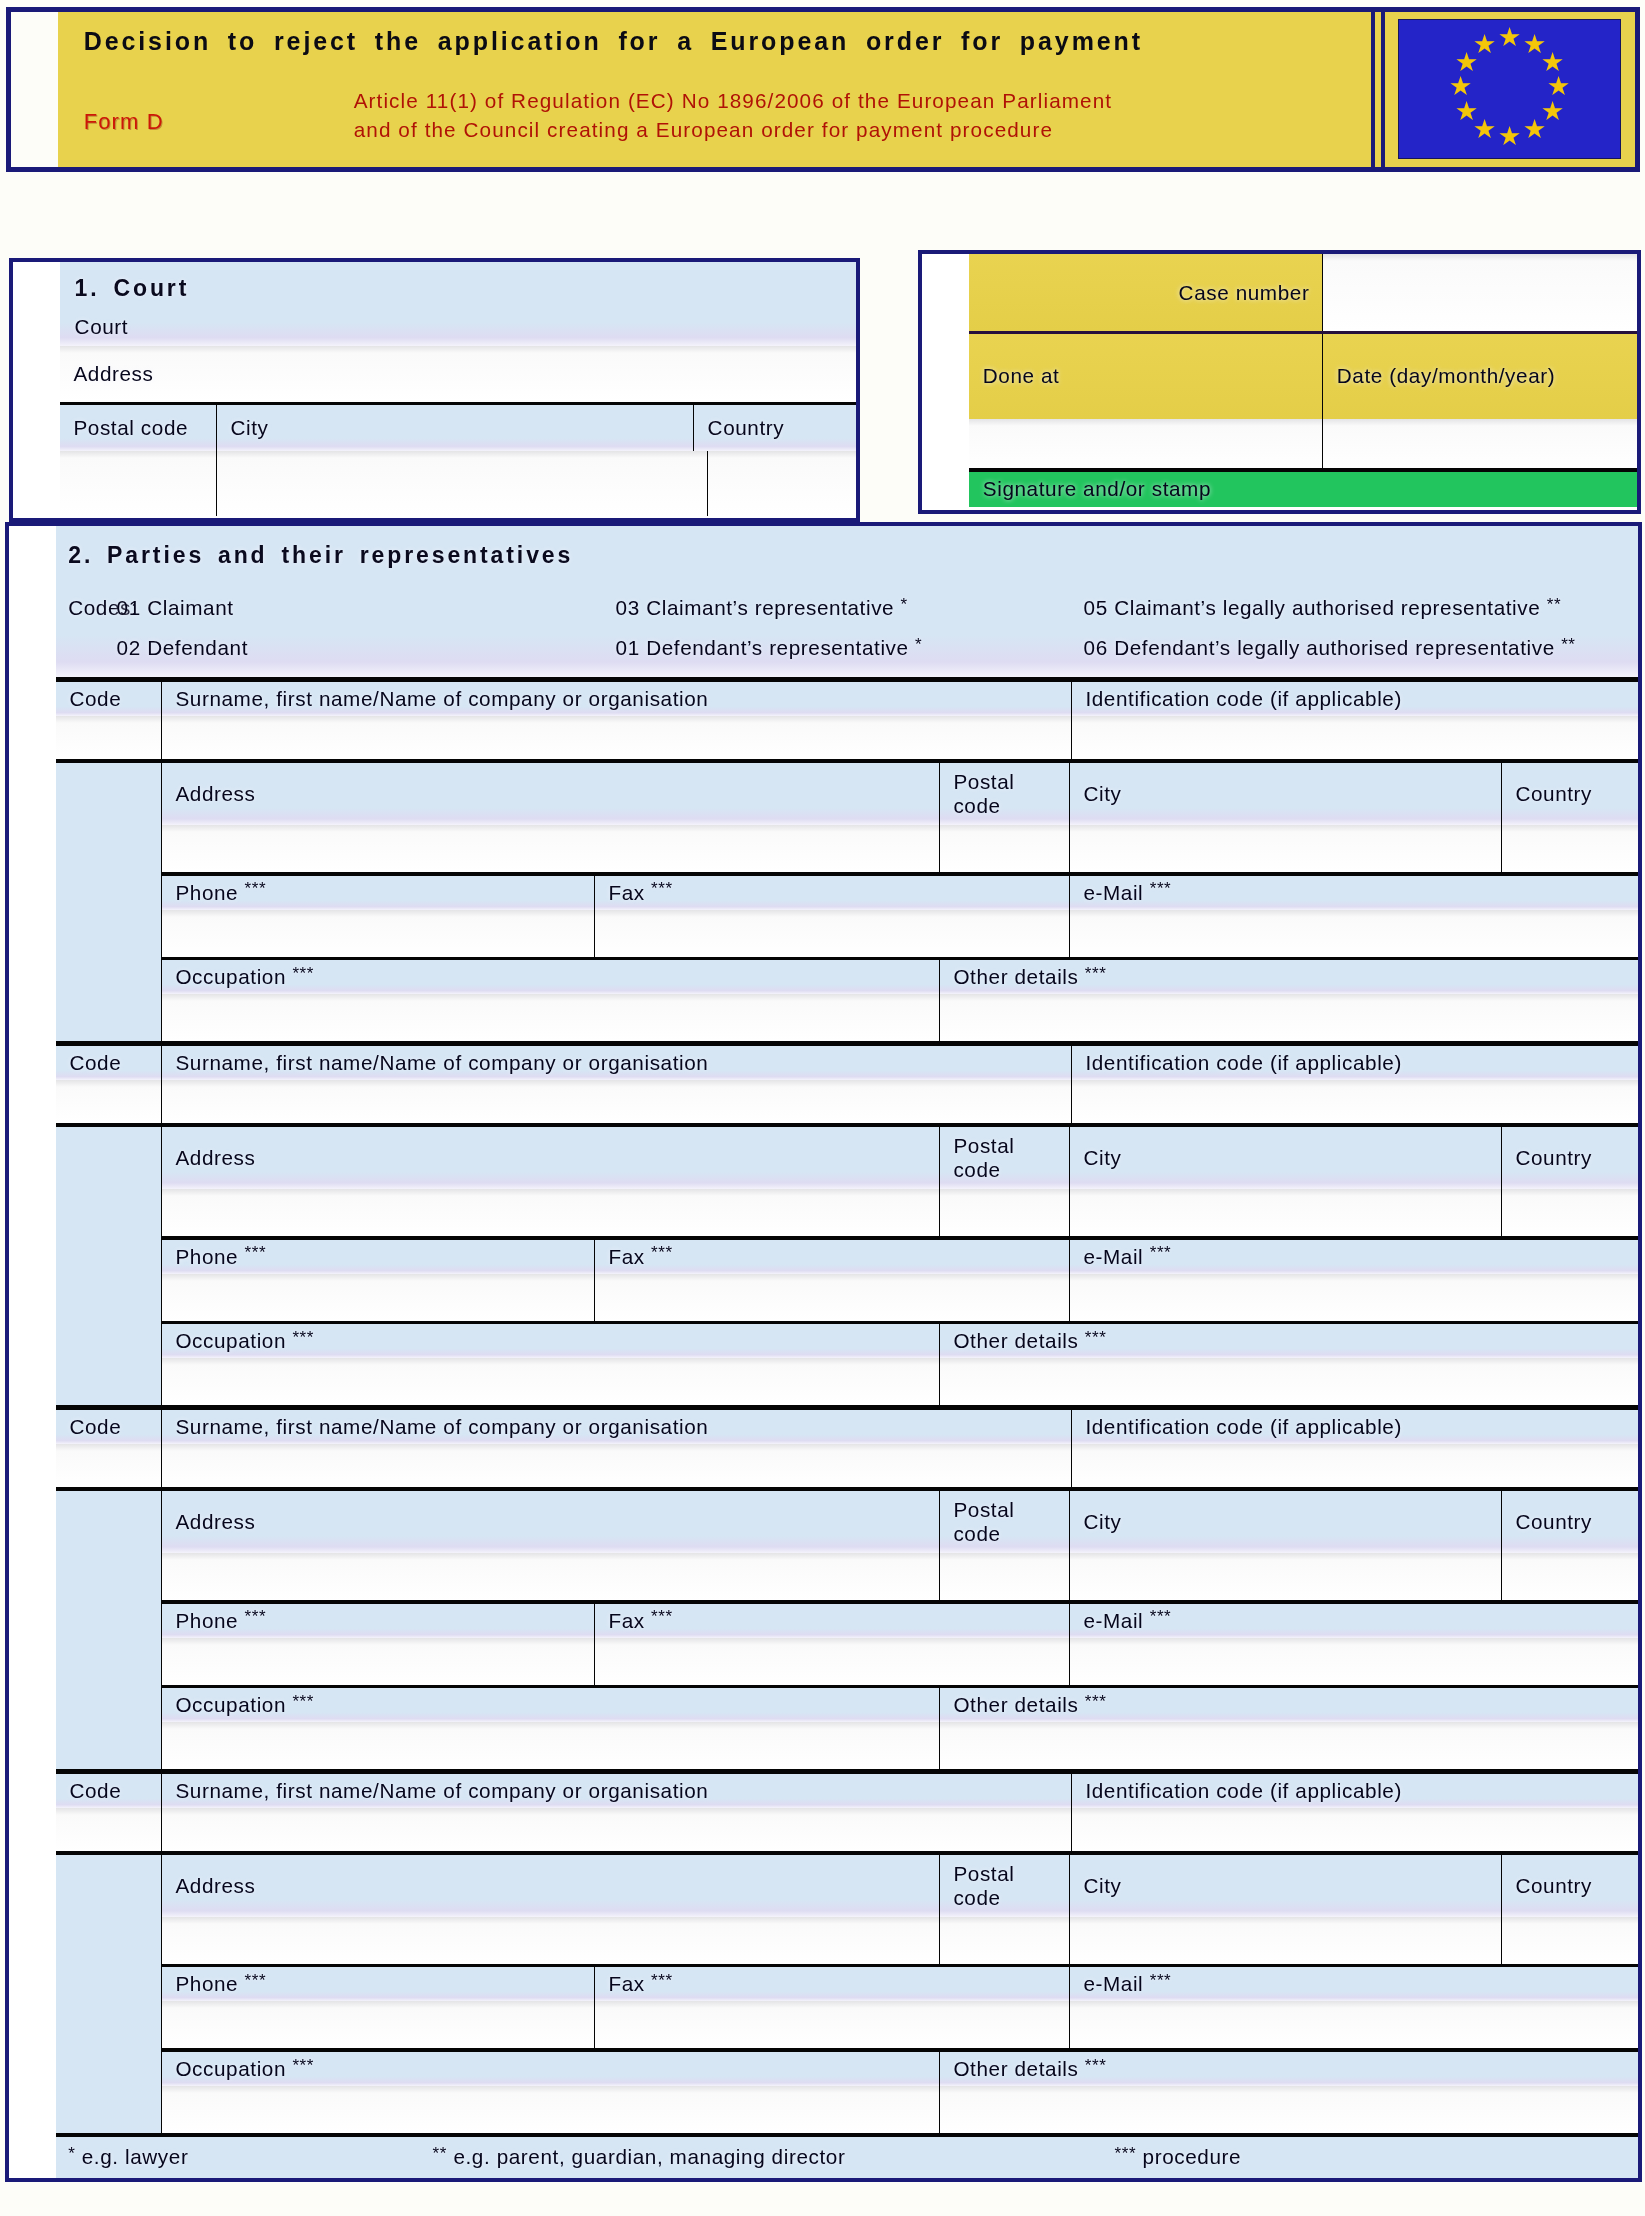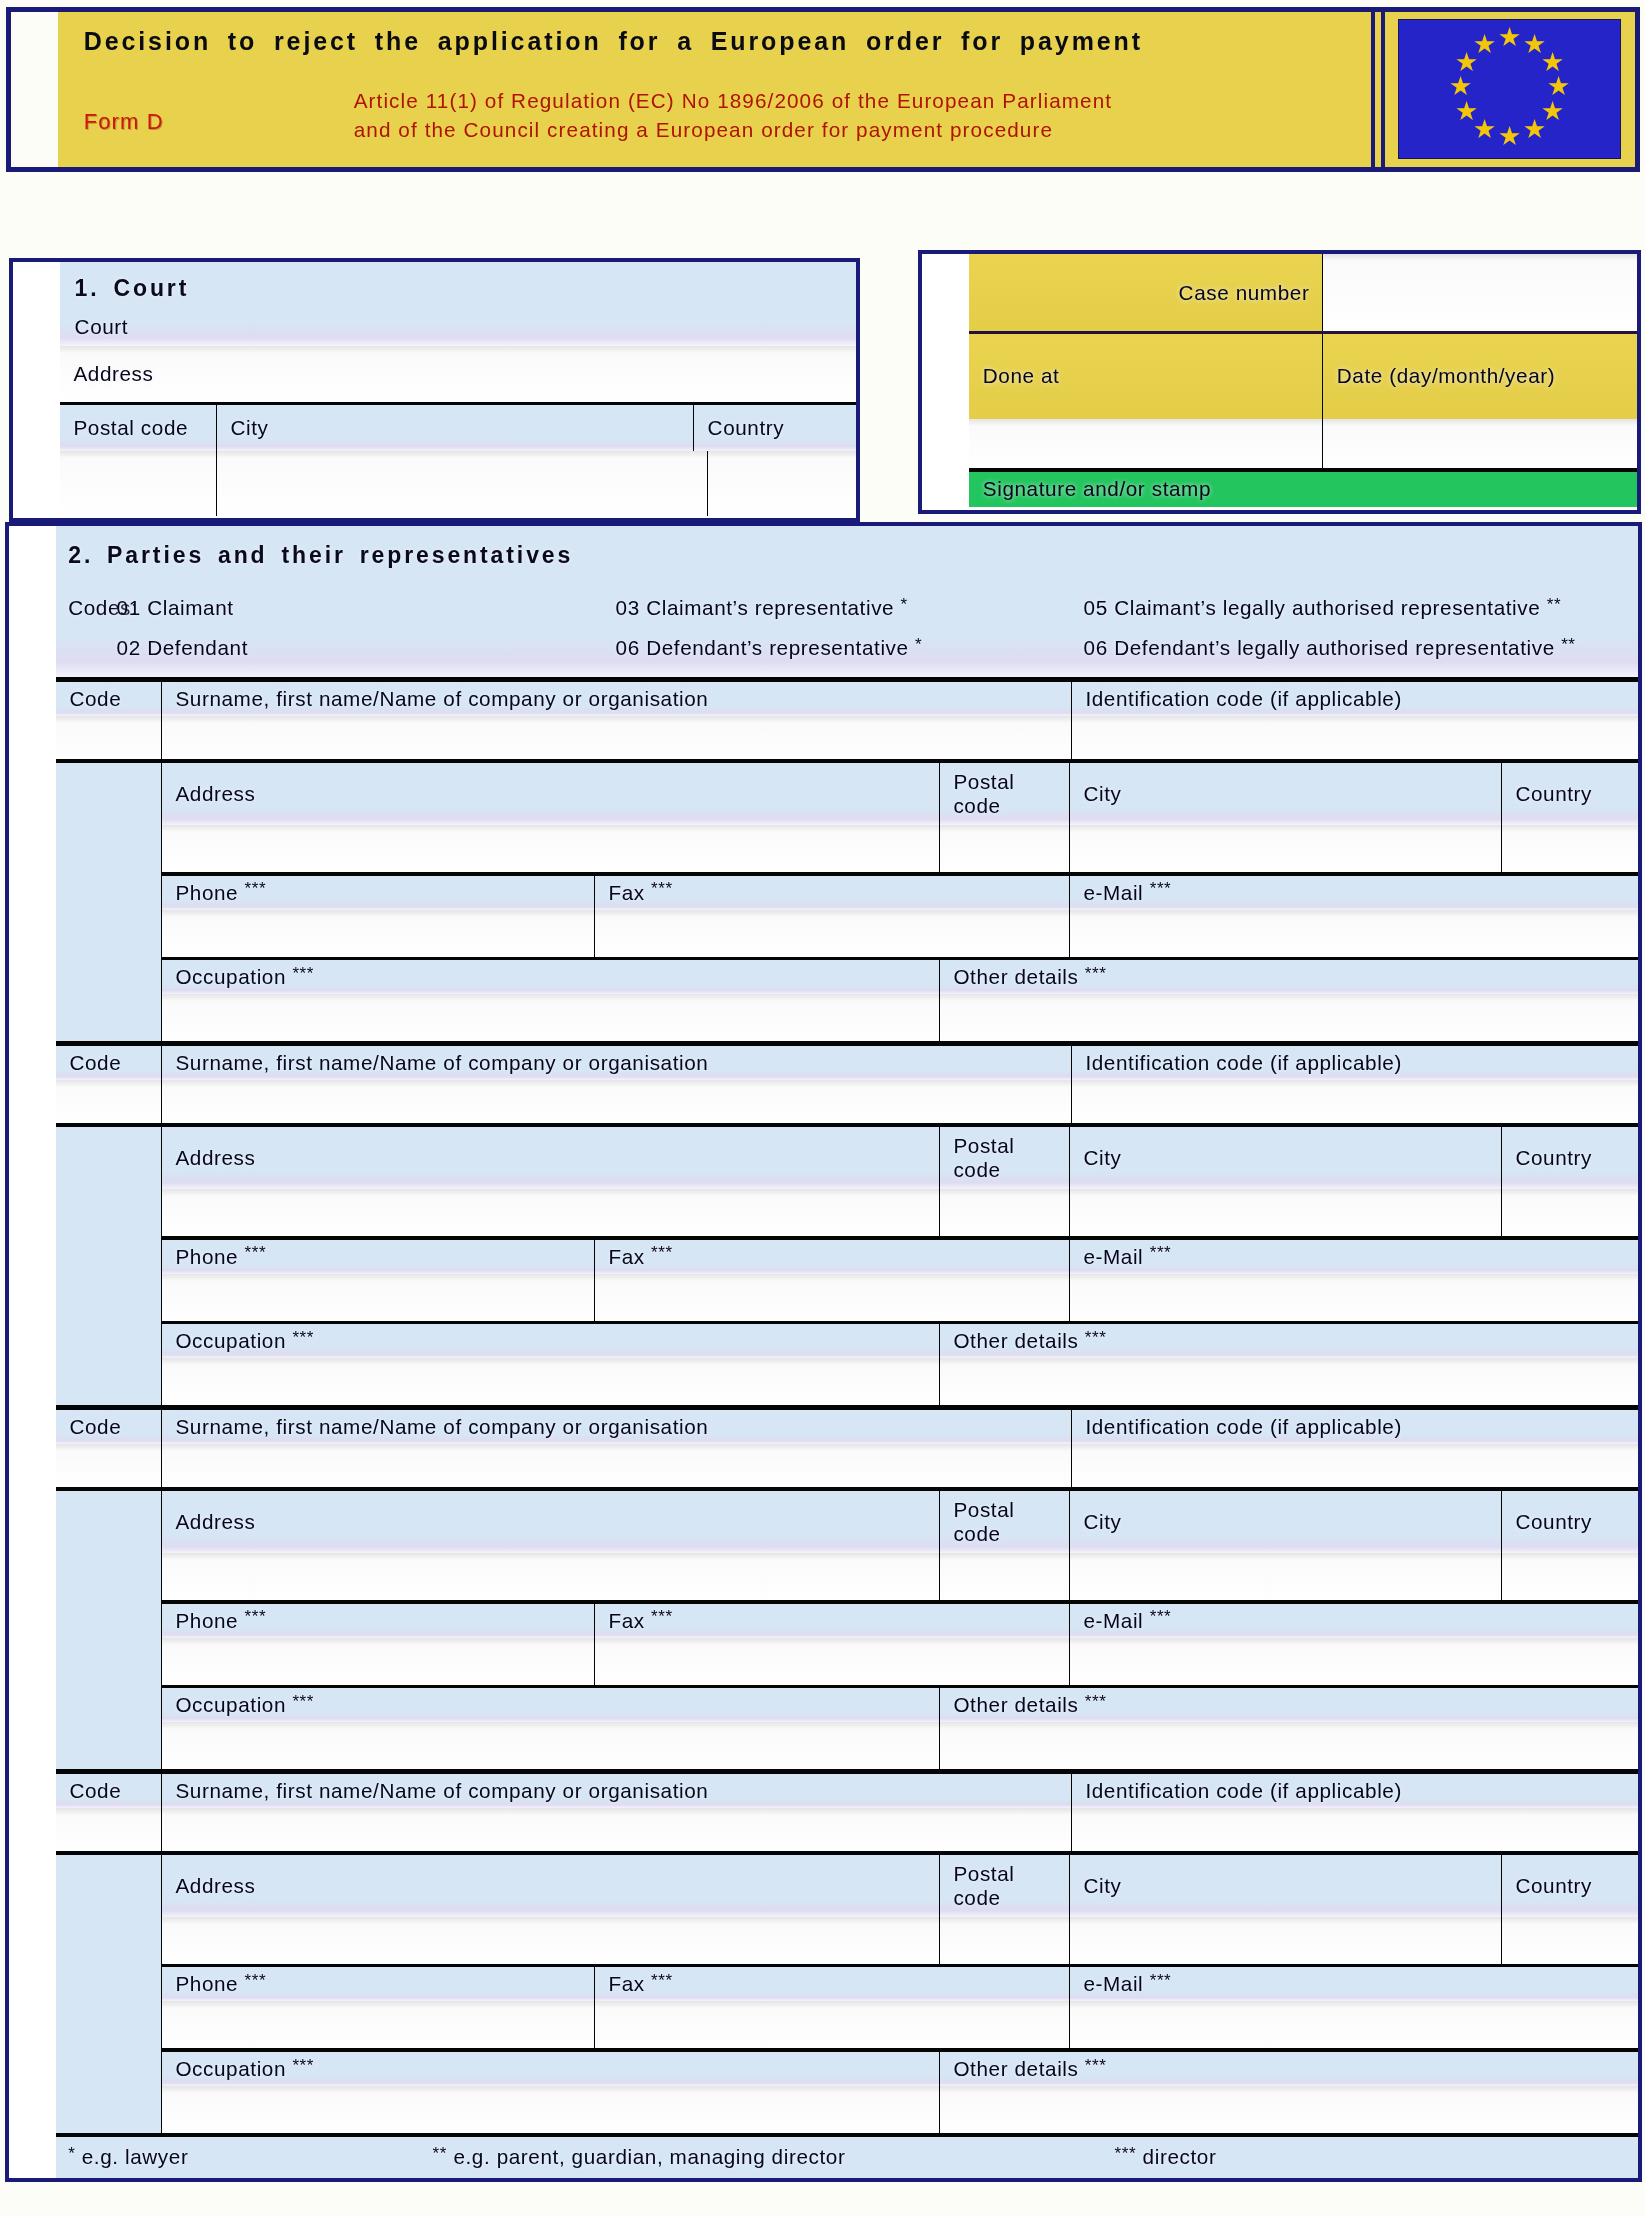--- a/index.html
+++ b/index.html
@@ -168,21 +168,21 @@
 </div>
 
 <div class="abs parties-box">
   <div class="p-head lblg">
     <div class="sec-title">2. Parties and their representatives</div>
     <span class="codes-item r1 cx0">Codes:</span>
     <span class="codes-item r1 cx1">01 Claimant</span>
     <span class="codes-item r1 cx2"><span>03 Claimant’s representative</span> <span class="sup">*</span></span>
     <span class="codes-item r1 cx3"><span>05 Claimant’s legally authorised representative</span> <span class="sup">**</span></span>
     <span class="codes-item r2 cx1">02 Defendant</span>
-    <span class="codes-item r2 cx2"><span>06 Defendant’s representative</span> <span class="sup">*</span></span>
+    <span class="codes-item r2 cx2"><span>01 Defendant’s representative</span> <span class="sup">*</span></span>
     <span class="codes-item r2 cx3"><span>06 Defendant’s legally authorised representative</span> <span class="sup">**</span></span>
   </div>
   <div class="hline8"></div>
 
   <div id="party-blocks">
   <div class="pblock">
     <div class="row h60">
       <div class="lblg cellr vcent pad w-code">
             <span class="lab">Code</span>
           </div>
@@ -482,16 +482,16 @@
         </div>
       </div>
     </div>
     <div class="hline8"></div>
   </div>
 </div>
 
   <div class="footnotes">
     <span class="fnote f1"><span class="sup">*</span> <span>e.g. lawyer</span></span>
     <span class="fnote f2"><span class="sup">**</span> <span>e.g. parent, guardian, managing director</span></span>
-    <span class="fnote f3"><span class="sup">***</span> <span>director</span></span>
+    <span class="fnote f3"><span class="sup">***</span> <span>procedure</span></span>
   </div>
 </div>
 
 
 </body></html>

